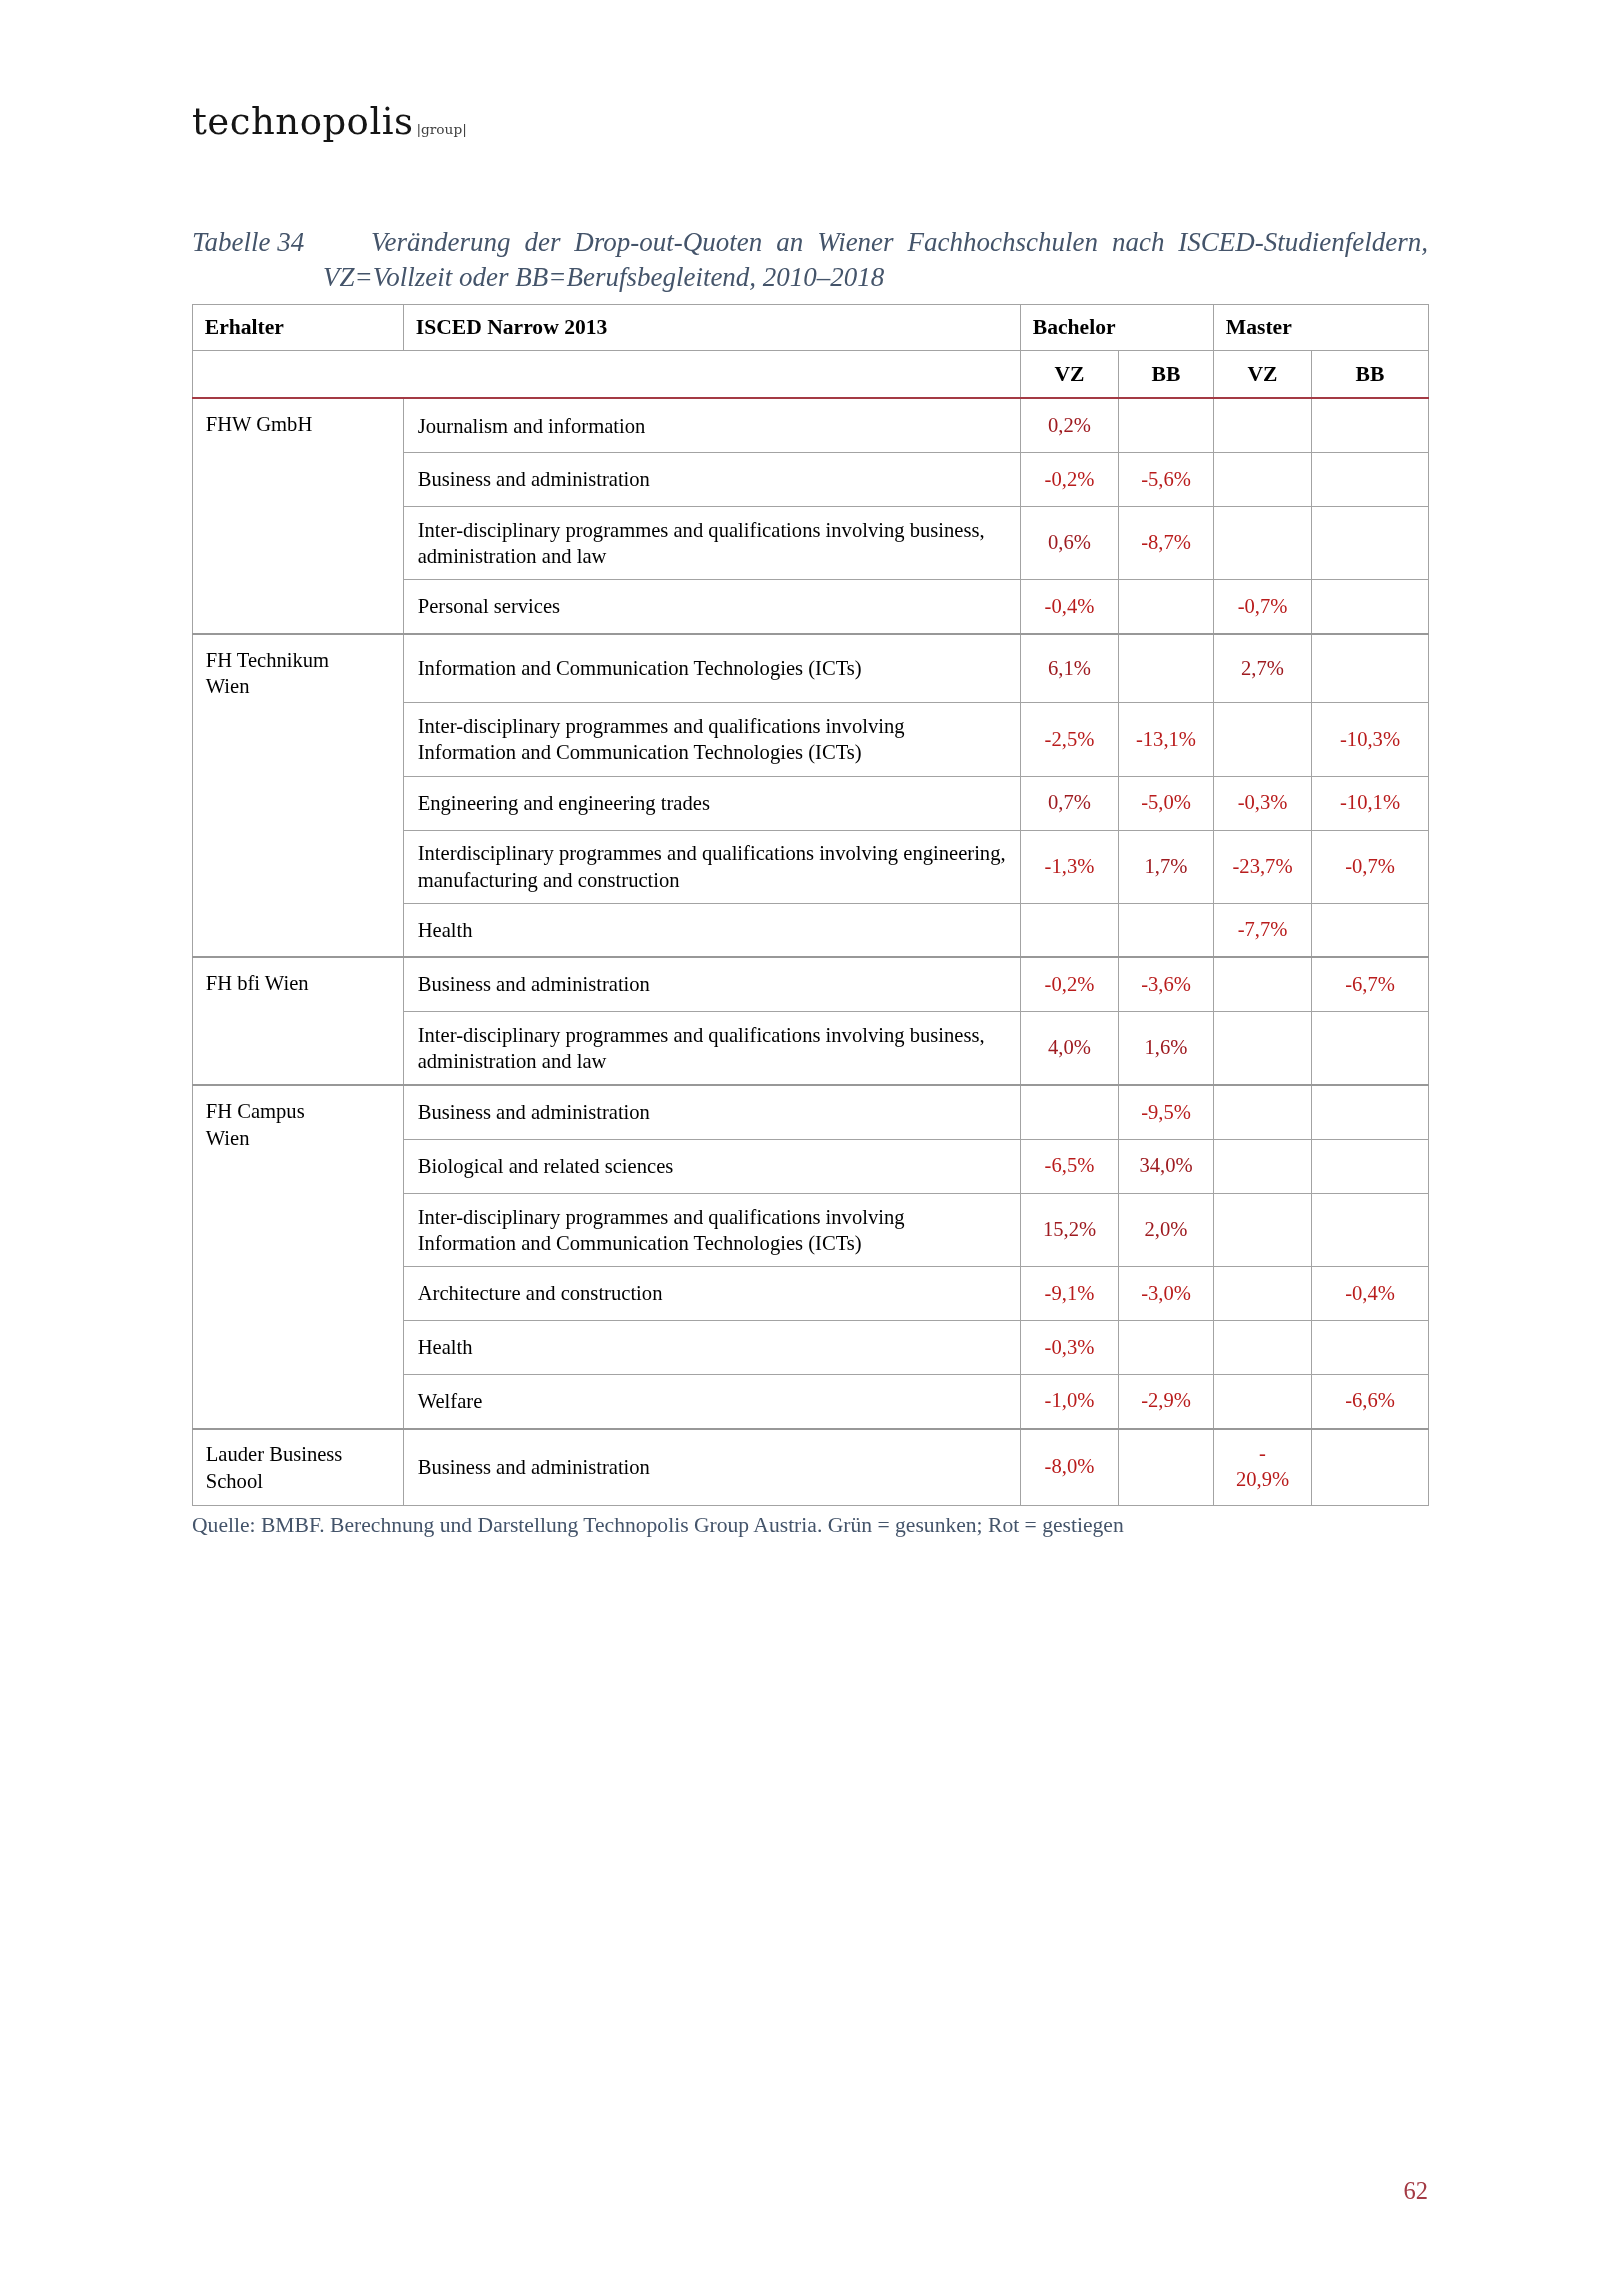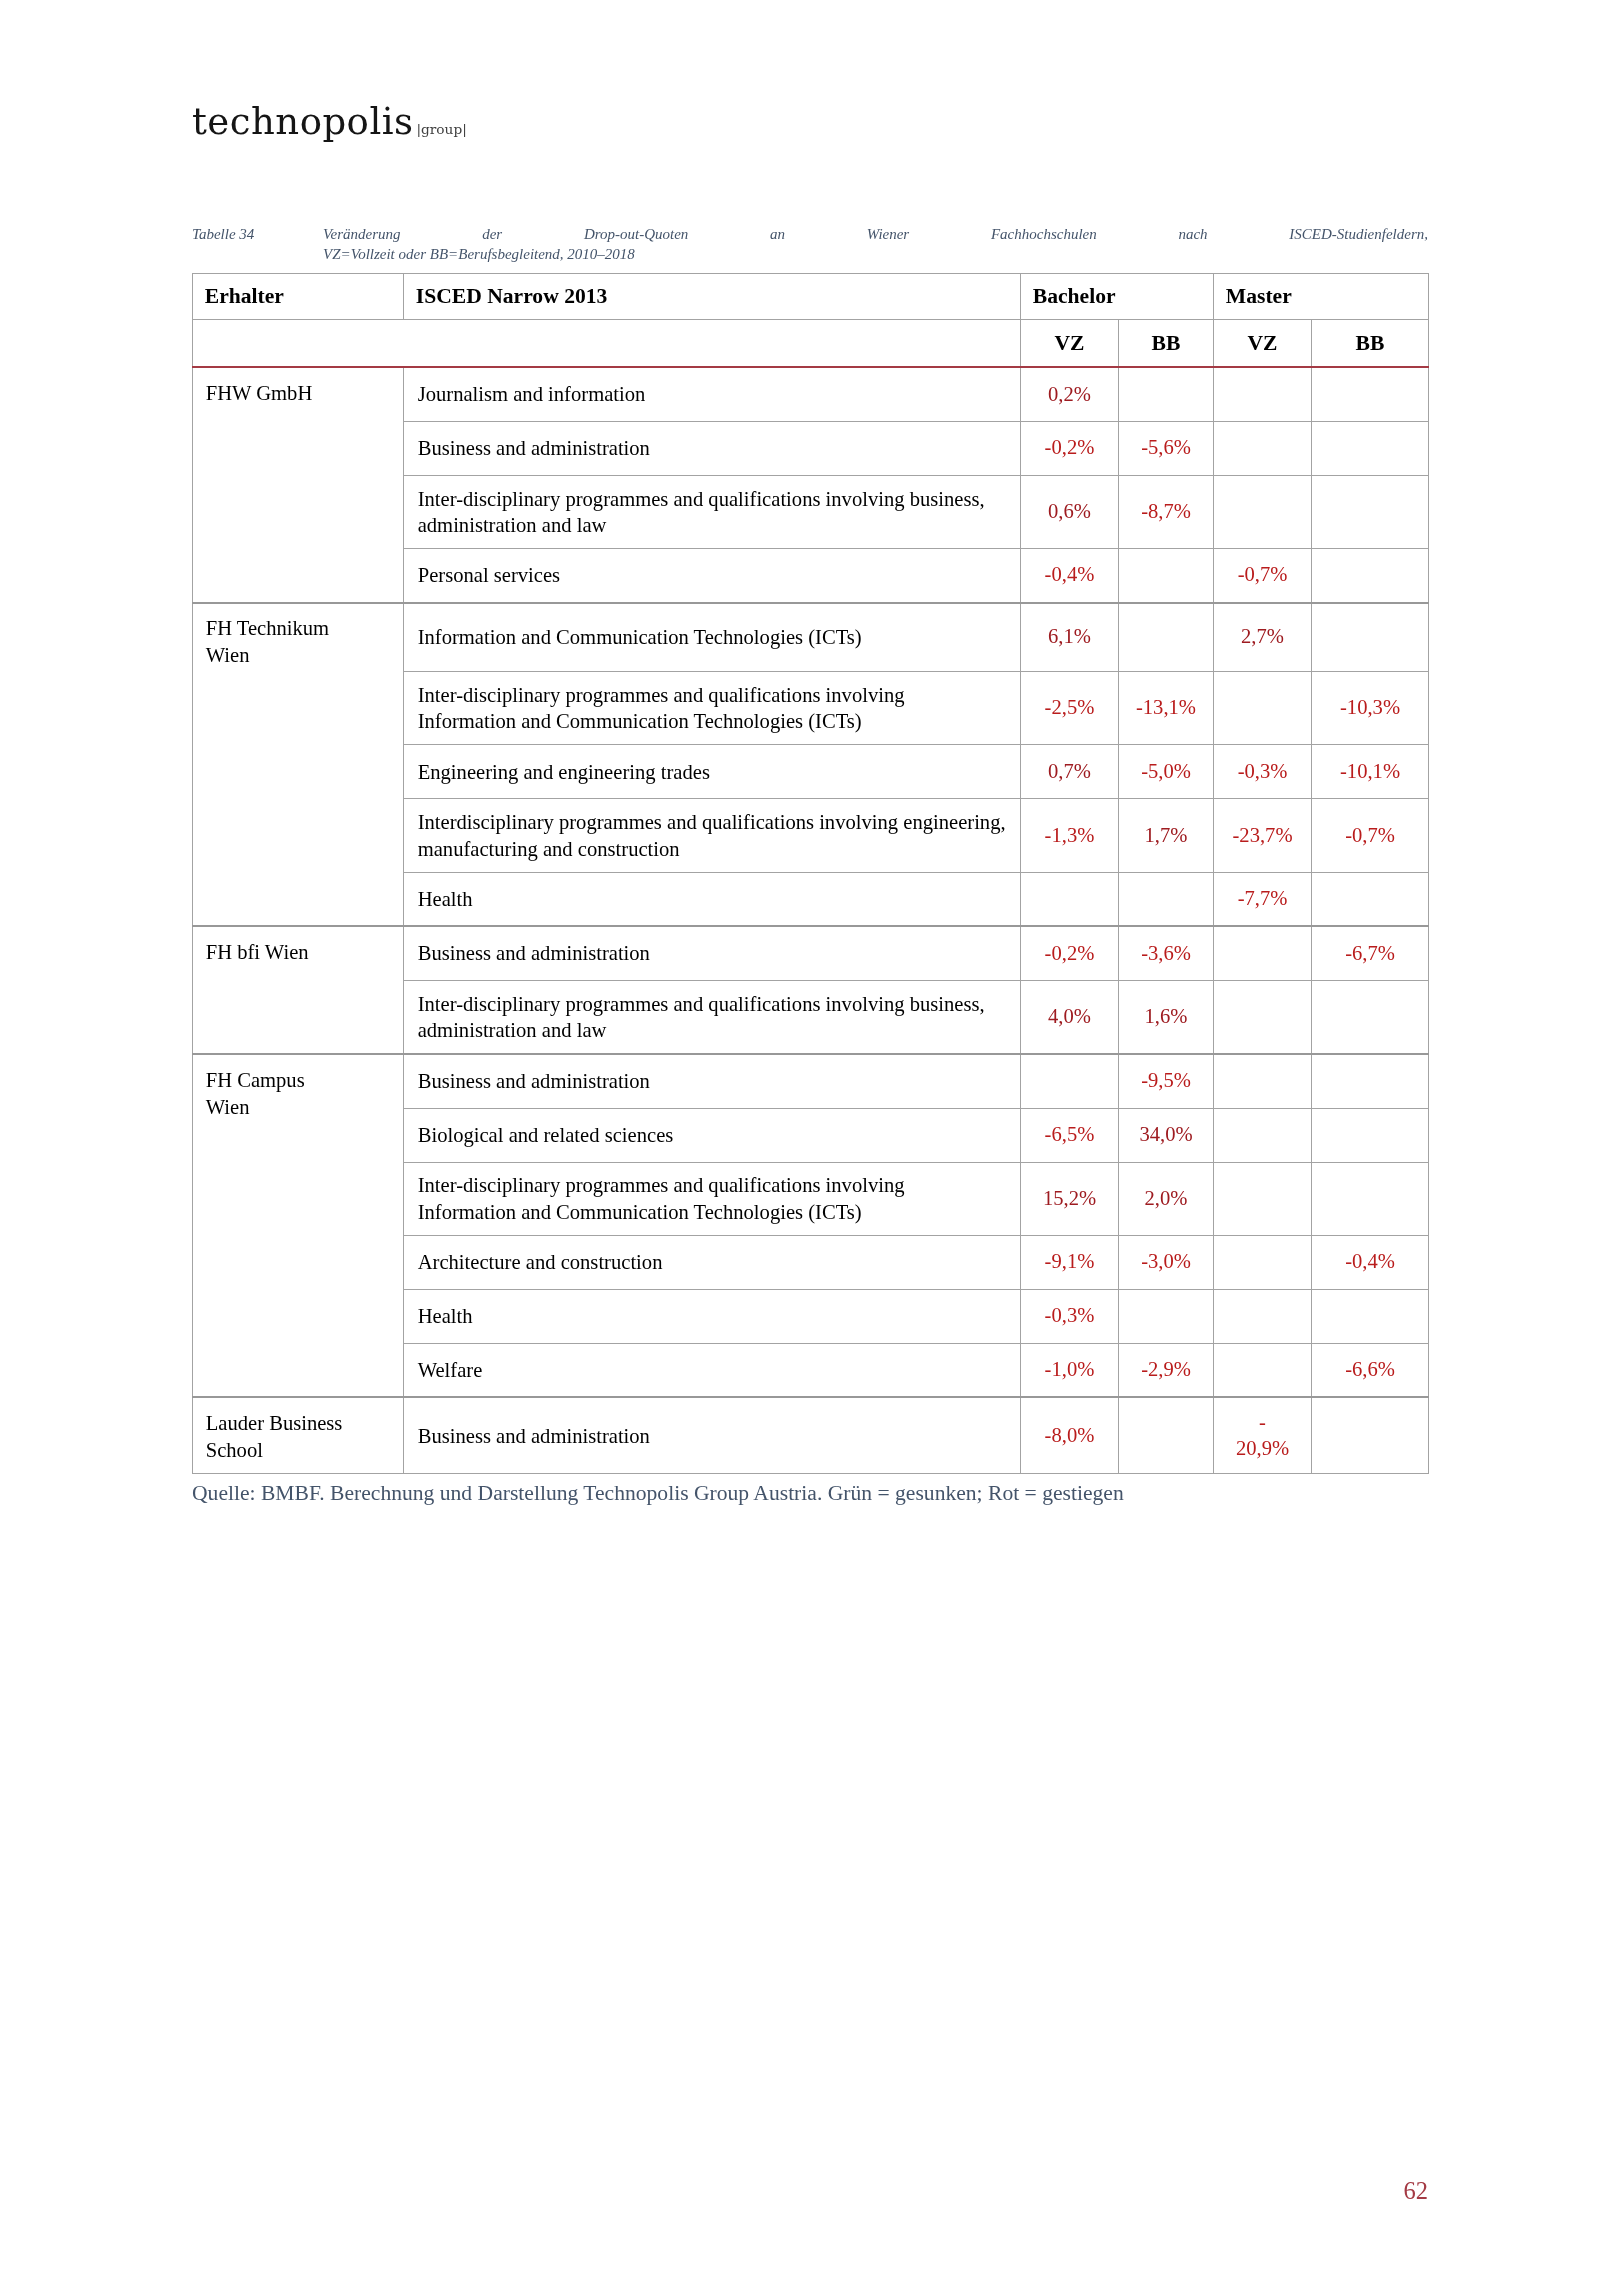--- a/index.html
+++ b/index.html
@@ -7,25 +7,25 @@
         font-family:"Liberation Serif",serif;color:#000;overflow:hidden;}
   .content{position:absolute;left:192px;top:0;width:1236px;}
 
   
   .logo{margin-top:100px;white-space:nowrap;}
   .brand{font-family:"DejaVu Serif",serif;font-size:37px;color:#151515;letter-spacing:0.5px;}
   .brand-tag{font-family:"DejaVu Serif",serif;font-size:13.7px;color:#404040;margin-left:2.9px;}
 
   
   .caption{display:flex;margin-top:82px;color:#44546a;font-style:italic;
-           font-size:15px;line-height:1.3;}
+           font-size:27px;line-height:1.3;}
   .cap-label{flex:0 0 131px;}
   .cap-text{flex:1;}
   .cap-line{display:block;}
-  .cap-justify{text-align:justify;text-align-last:justify;}
+  .cap-justify{text-align:justify;text-align-last:justify;margin-left:48px;}
 
   
   table.dropout{border-collapse:collapse;table-layout:fixed;width:1236px;margin-top:8.8px;}
   th,td{border:1.6px solid #a3a3a3;box-sizing:border-box;}
   th{font-size:21.6px;font-weight:bold;text-align:left;padding:7.8px 11.8px;color:#000;}
   .th-c{text-align:center;padding:7.8px 3.9px;}
   tr.head1{height:46px;}
   tr.head2{height:48px;padding-left:31px;}
   tr.head2 th{border-bottom:2.9px solid #a43a44;}
   tbody tr{height:54px;}

